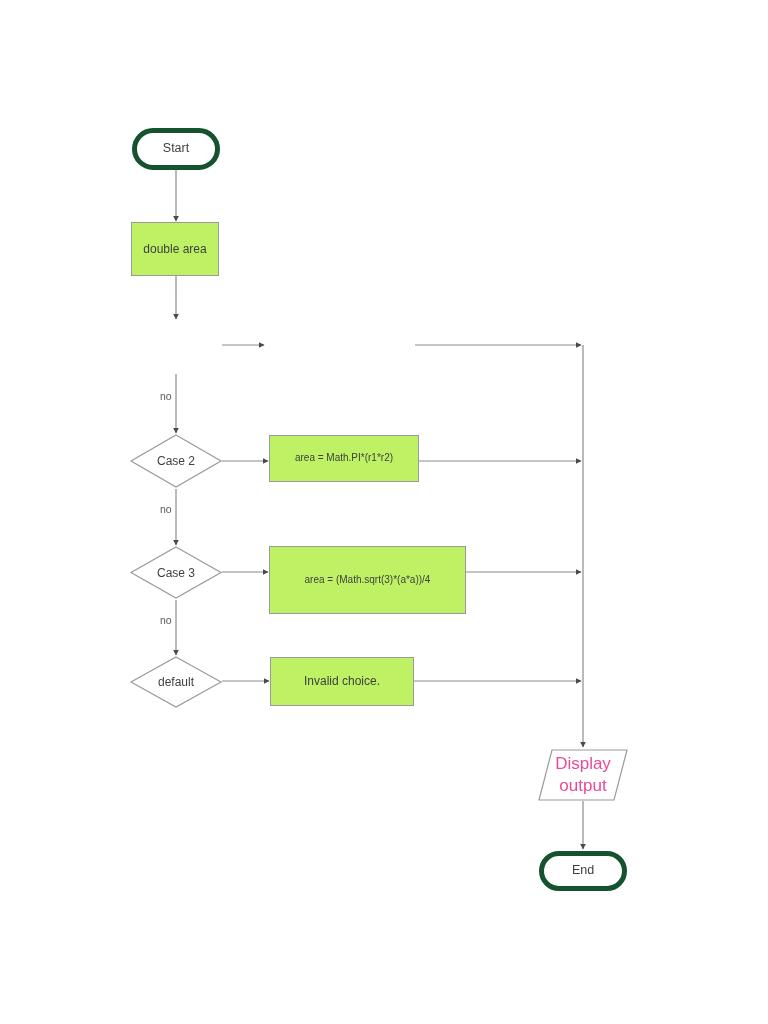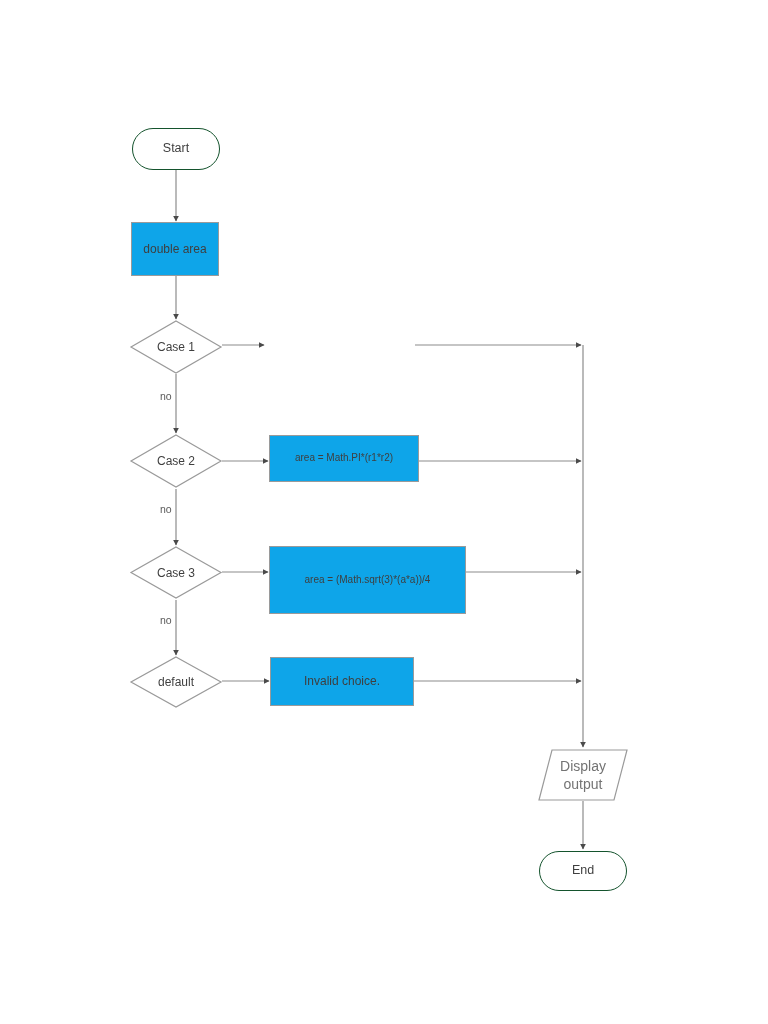--- a/index.html
+++ b/index.html
@@ -33,28 +33,28 @@
     box-sizing: border-box;
     display: flex;
     align-items: center;
     justify-content: center;
     text-align: center;
     color: #3f3f3f;
     line-height: 1.25;
     white-space: pre-line;
   }
   .terminator {
-    border: 1px solid #14532d;
+    border: 5px solid #14532d;
     border-radius: 999px;
     background: #ffffff;
     font-size: 12.5px;
   }
   .process {
     border: 1px solid #9a9a9a;
-    background: #0ea5e9;
+    background: #bef264;
     font-size: 11px;
   }
   .process.small-text {
     font-size: 10px;
   }
   .diamond-wrap {
     position: absolute;
   }
   .diamond-wrap svg {
     position: absolute;
@@ -86,22 +86,22 @@
   .io-label {
     position: absolute;
     left: 0;
     top: 0;
     width: 100%;
     height: 100%;
     display: flex;
     align-items: center;
     justify-content: center;
     text-align: center;
-    font-size: 14px;
-    color: #737373;
+    font-size: 17px;
+    color: #ec4899;
     white-space: pre-line;
     line-height: 1.3;
   }
   .edge-label {
     position: absolute;
     font-size: 10.5px;
     color: #5a5a5a;
   }
 </style>
 </head>
@@ -143,26 +143,20 @@
       <path d="M 583 345 L 583 747"></path>
 
       <path d="M 583 801 L 583 849"></path>
     </g>
   </svg>
 
   <div class="node terminator" style="left:132px; top:128px; width:88px; height:42px;">Start</div>
 
   <div class="node process" style="left:131px; top:222px; width:88px; height:54px; font-size:12px;">double area</div>
 
-  <div class="diamond-wrap" style="left:130px; top:320px; width:92px; height:54px;">
-    <svg width="92" height="54" viewBox="0 0 92 54" xmlns="http://www.w3.org/2000/svg">
-      <polygon points="46,1 91,27 46,53 1,27" fill="#ffffff" stroke="#9a9a9a" stroke-width="1.2"></polygon>
-    </svg>
-    <div class="diamond-label">Case 1</div>
-  </div>
 
   <div class="diamond-wrap" style="left:130px; top:434px; width:92px; height:54px;">
     <svg width="92" height="54" viewBox="0 0 92 54" xmlns="http://www.w3.org/2000/svg">
       <polygon points="46,1 91,27 46,53 1,27" fill="#ffffff" stroke="#9a9a9a" stroke-width="1.2"></polygon>
     </svg>
     <div class="diamond-label">Case 2</div>
   </div>
 
   <div class="diamond-wrap" style="left:130px; top:546px; width:92px; height:53px;">
     <svg width="92" height="53" viewBox="0 0 92 53" xmlns="http://www.w3.org/2000/svg">

